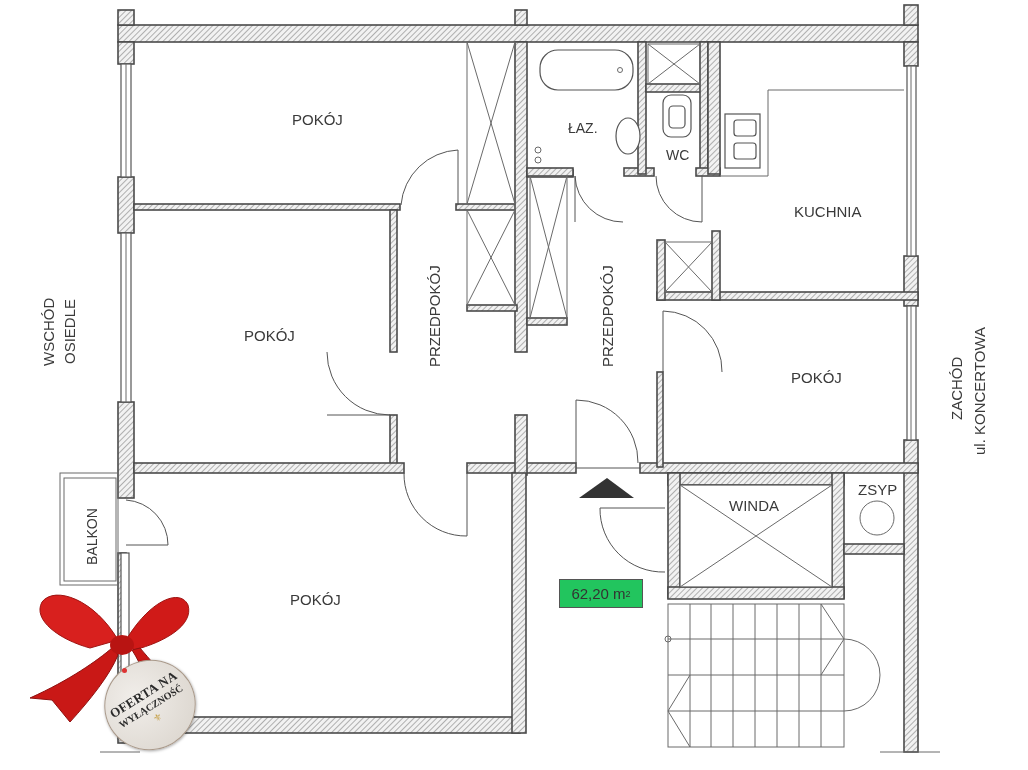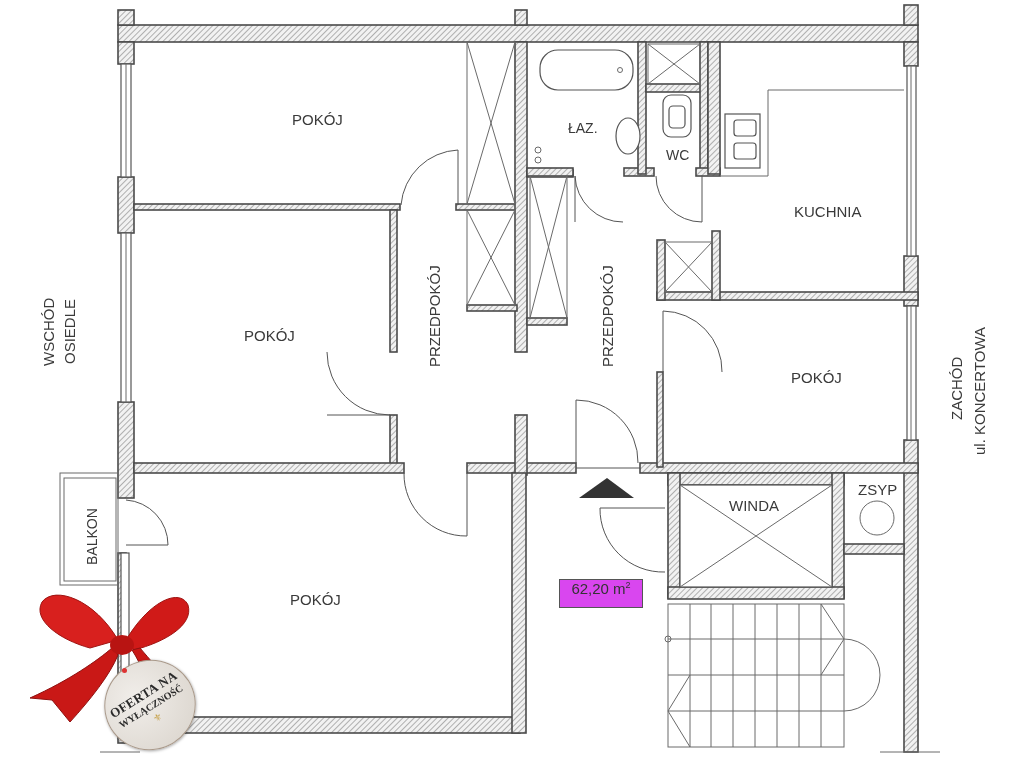--- a/index.html
+++ b/index.html
@@ -4,22 +4,22 @@
 <style>
   html,body{margin:0;padding:0;background:#ffffff;}
   body{width:1028px;height:770px;overflow:hidden;position:relative;font-family:"Liberation Sans",sans-serif;}
   #plan{position:absolute;left:0;top:0;width:1028px;height:770px;}
   .wall{fill:url(#hatch);stroke:#4a4a4a;stroke-width:1.6;}
   .thin{fill:none;stroke:#6a6a6a;stroke-width:1;}
   .fix{fill:#fff;stroke:#555;stroke-width:1.2;}
   .door{fill:none;stroke:#555;stroke-width:1;}
   .lbl{font-family:"Liberation Sans",sans-serif;font-size:15px;fill:#3a3a3a;}
   .lbl-sm{font-family:"Liberation Sans",sans-serif;font-size:14px;fill:#3a3a3a;}
-  .area-box{position:absolute;left:559px;top:579px;width:82px;height:27px;border:1px solid #555;background:#d946ef;
-            font-family:"Liberation Sans",sans-serif;font-size:15px;color:#333;display:flex;justify-content:center;}
+  .area-box{position:absolute;left:559px;top:579px;width:82px;height:27px;border:1px solid #555;background:#22c55e;
+            font-family:"Liberation Sans",sans-serif;font-size:15px;color:#333;display:flex;align-items:center;justify-content:center;}
   .area-box sup{font-size:9px;vertical-align:super;}
   .badge{position:absolute;left:104px;top:660px;width:90px;height:88px;border-radius:50%;
          background:radial-gradient(circle at 40% 35%,#f1eeea,#d8d2ca);border:1px solid #a9998a;
          box-shadow:0 1px 3px rgba(0,0,0,.35);transform:rotate(-32deg);display:flex;flex-direction:column;
          align-items:center;justify-content:center;font-family:"Liberation Serif",serif;color:#2a2a2a;}
   .badge .l1{font-size:13px;font-weight:bold;letter-spacing:.3px;}
   .badge .l2{font-size:10px;font-weight:bold;}
   .badge .logo{font-size:10px;color:#c7a24a;margin-top:2px;}
   .badge-dot{position:absolute;left:122px;top:668px;width:5px;height:5px;border-radius:50%;background:#d33;}
 </style>

